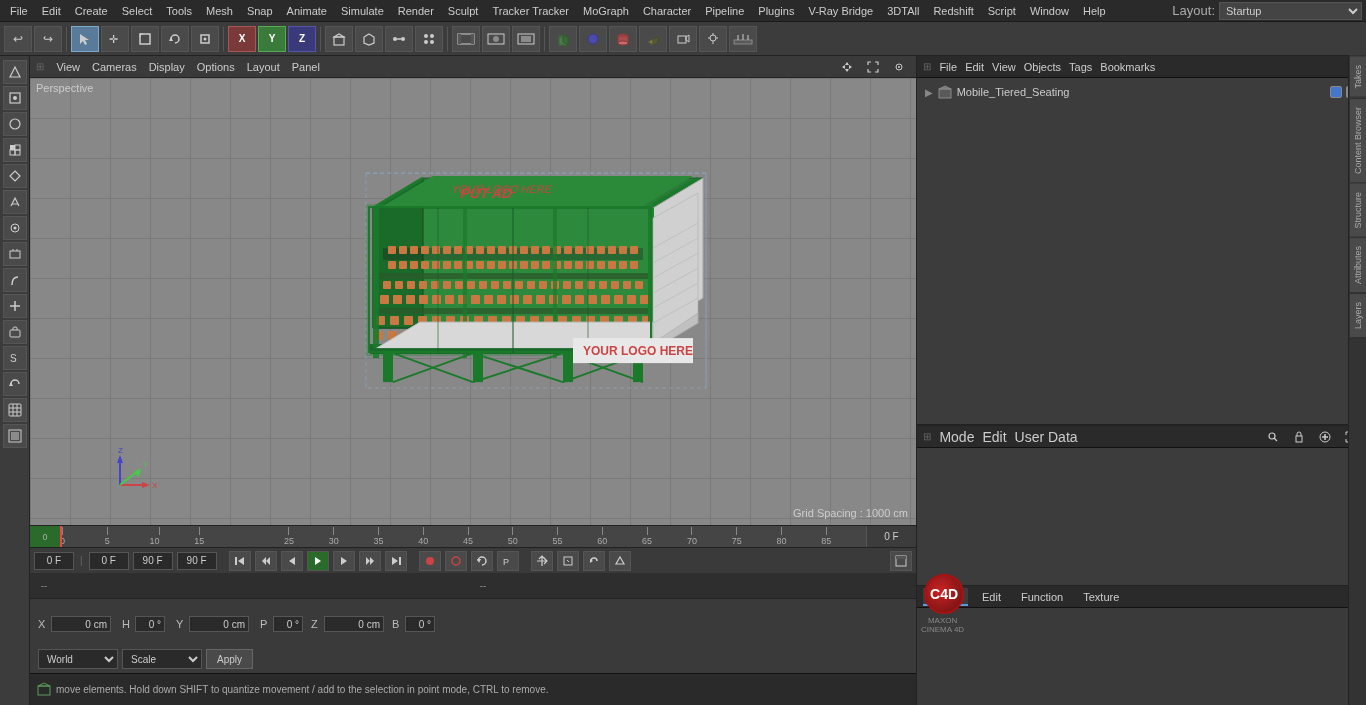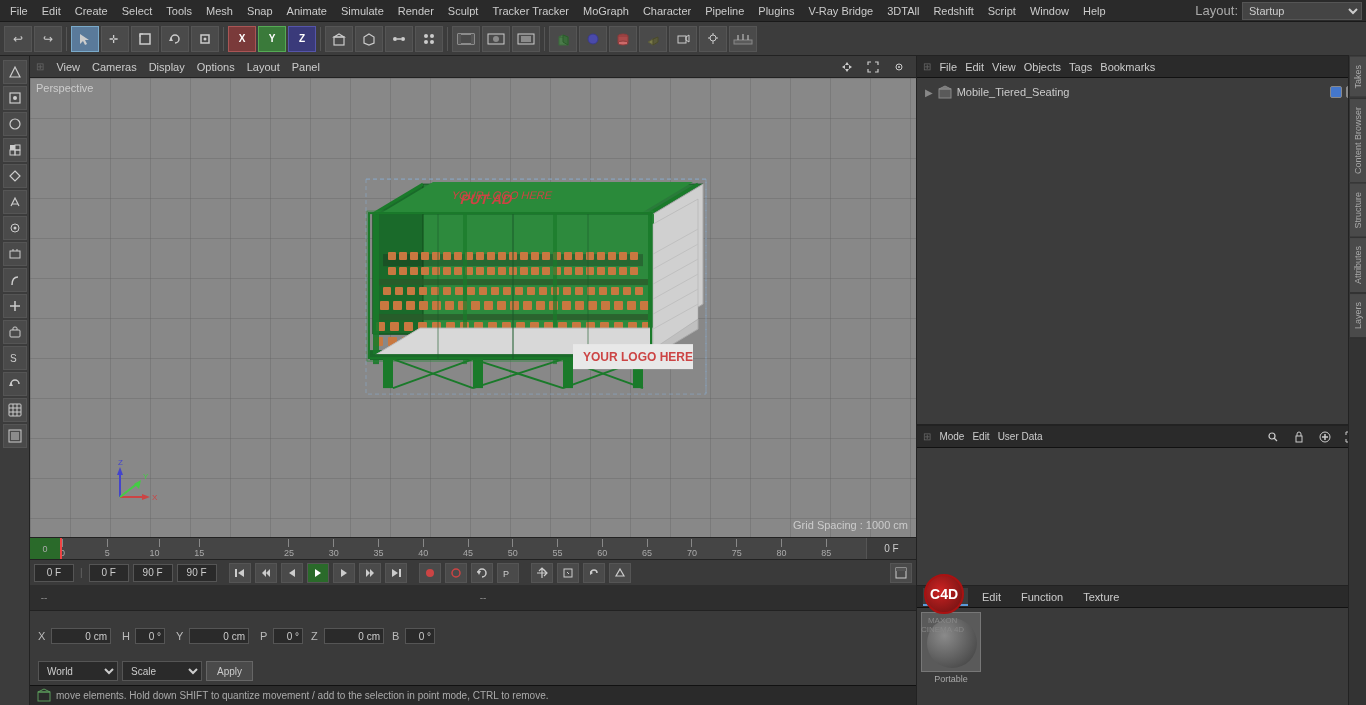--- a/index.html
+++ b/index.html
@@ -39,21 +39,21 @@
       align-items: center;
       gap: 4px;
     }
     #layout-label { color: #aaa; font-size: 13px; }
     #layout-select {
       background: #444;
       color: #ccc;
       border: 1px solid #555;
       font-size: 11px;
       padding: 1px 2px;
-      width: 120px;
+      width: 143px;
     }
 
     
     #toolbar {
       height: 34px;
       background: #3c3c3c;
       display: flex;
       align-items: center;
       padding: 0 4px;
       gap: 2px;
@@ -357,21 +357,21 @@
     #attr-header {
       height: 22px;
       background: #2a2a2a;
       display: flex;
       align-items: center;
       padding: 0 6px;
       gap: 8px;
       border-bottom: 1px solid #111;
     }
     .attr-menu-item {
-      font-size: 10px;
+      font-size: 14px;
       color: #ccc;
       cursor: pointer;
     }
     #attr-content {
       flex: 1;
       background: #3c3c3c;
     }
 
     
     #bottom-panel {
@@ -445,21 +445,21 @@
       background: #4a4a4a;
       border: 1px solid #666;
       color: #ccc;
       font-size: 10px;
       padding: 0 10px;
       cursor: pointer;
     }
 
     
     #status-bar {
-      height: 20px;
+      height: 32px;
       background: #2a2a2a;
       border-top: 1px solid #111;
       display: flex;
       align-items: center;
       padding: 0 6px;
       font-size: 10px;
       color: #aaa;
     }
 
     .icon-btn {
@@ -1438,29 +1438,20 @@
       <div class="rtab">Layers</div>
     </div>
 
     <div id="bottom-panel" style="position:absolute;bottom:0;left:0;right:18px;">
       <div id="bottom-tabs">
         <span class="bottom-tab active">Create</span>
         <span class="bottom-tab">Edit</span>
         <span class="bottom-tab">Function</span>
         <span class="bottom-tab">Texture</span>
       </div>
-      <div id="bottom-content">
-
-        <div style="display:flex;flex-direction:column;align-items:center;cursor:pointer;">
-          <div id="material-preview">
-            <div class="mat-sphere"></div>
-          </div>
-          <div class="mat-label">Portable</div>
-        </div>
-      </div>
     </div>
 
     <div style="position:absolute;bottom:70px;left:4px;display:flex;flex-direction:column;align-items:flex-end;">
       <div style="width:40px;height:40px;background:radial-gradient(circle at 40% 40%, #cc2222, #661111);border-radius:50%;display:flex;align-items:center;justify-content:center;font-size:14px;font-weight:bold;color:white;border:2px solid #aa1111;">C4D</div>
       <div style="font-size:8px;color:#888;margin-top:2px;text-align:center;line-height:1.2;">MAXON<br>CINEMA 4D</div>
     </div>
 
   </div>
 
 </div>

